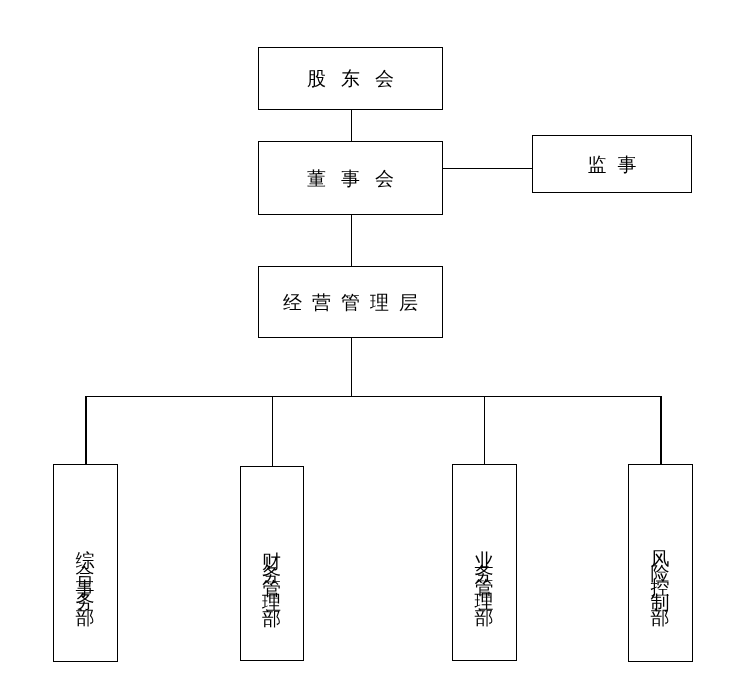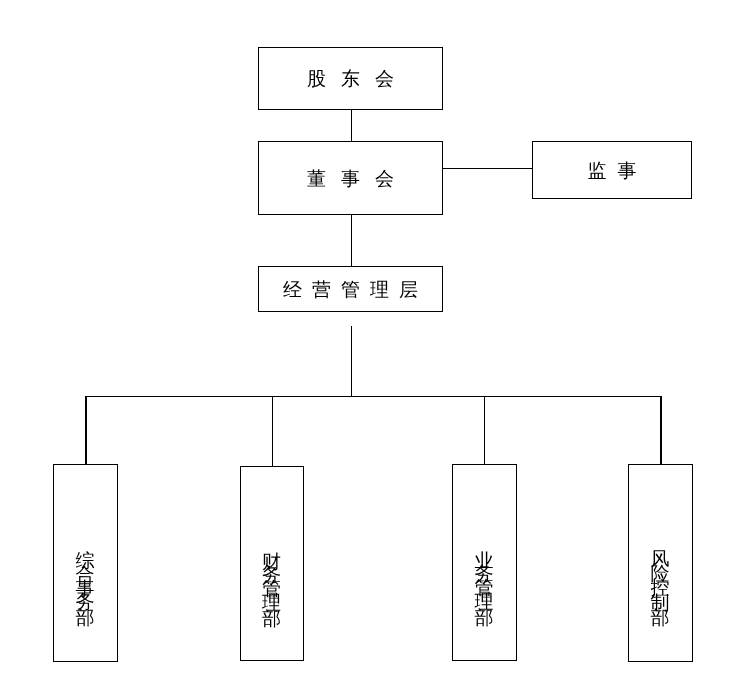--- a/index.html
+++ b/index.html
@@ -43,22 +43,22 @@
   .edge {
     position: absolute;
     background: #000000;
   }
   .edge.v { width: 1.5px; }
   .edge.h { height: 1.5px; }
 
   
   #node-shareholders { left: 258px; top: 17px;   width: 185px; height: 63px; margin-top: 30px; }
   #node-board        { left: 258px; top: 141px; width: 185px; height: 74px; }
-  #node-supervisor   { left: 532px; top: 141px; width: 160px; height: 58px; }
-  #node-management   { left: 258px; top: 266px; width: 185px; height: 46px; }
+  #node-supervisor   { left: 532px; top: 135px; width: 160px; height: 58px; }
+  #node-management   { left: 258px; top: 266px; width: 185px; height: 72px; }
   #node-dept1        { left: 53px;  top: 464px; width: 65px;  height: 198px; }
   #node-dept2        { left: 240px; top: 466px; width: 64px;  height: 195px; }
   #node-dept3        { left: 452px; top: 464px; width: 65px;  height: 197px; }
   #node-dept4        { left: 628px; top: 464px; width: 65px;  height: 198px; }
 
   
   #edge-shareholders-board { left: 350.5px; top: 71px;    height: 70px; }
   #edge-board-supervisor   { left: 443px;   top: 167.5px; width: 89px; }
   #edge-board-management   { left: 350.5px; top: 201px;   height: 65px; }
   #edge-management-stem    { left: 350.5px; top: 326px;   height: 70px; }

